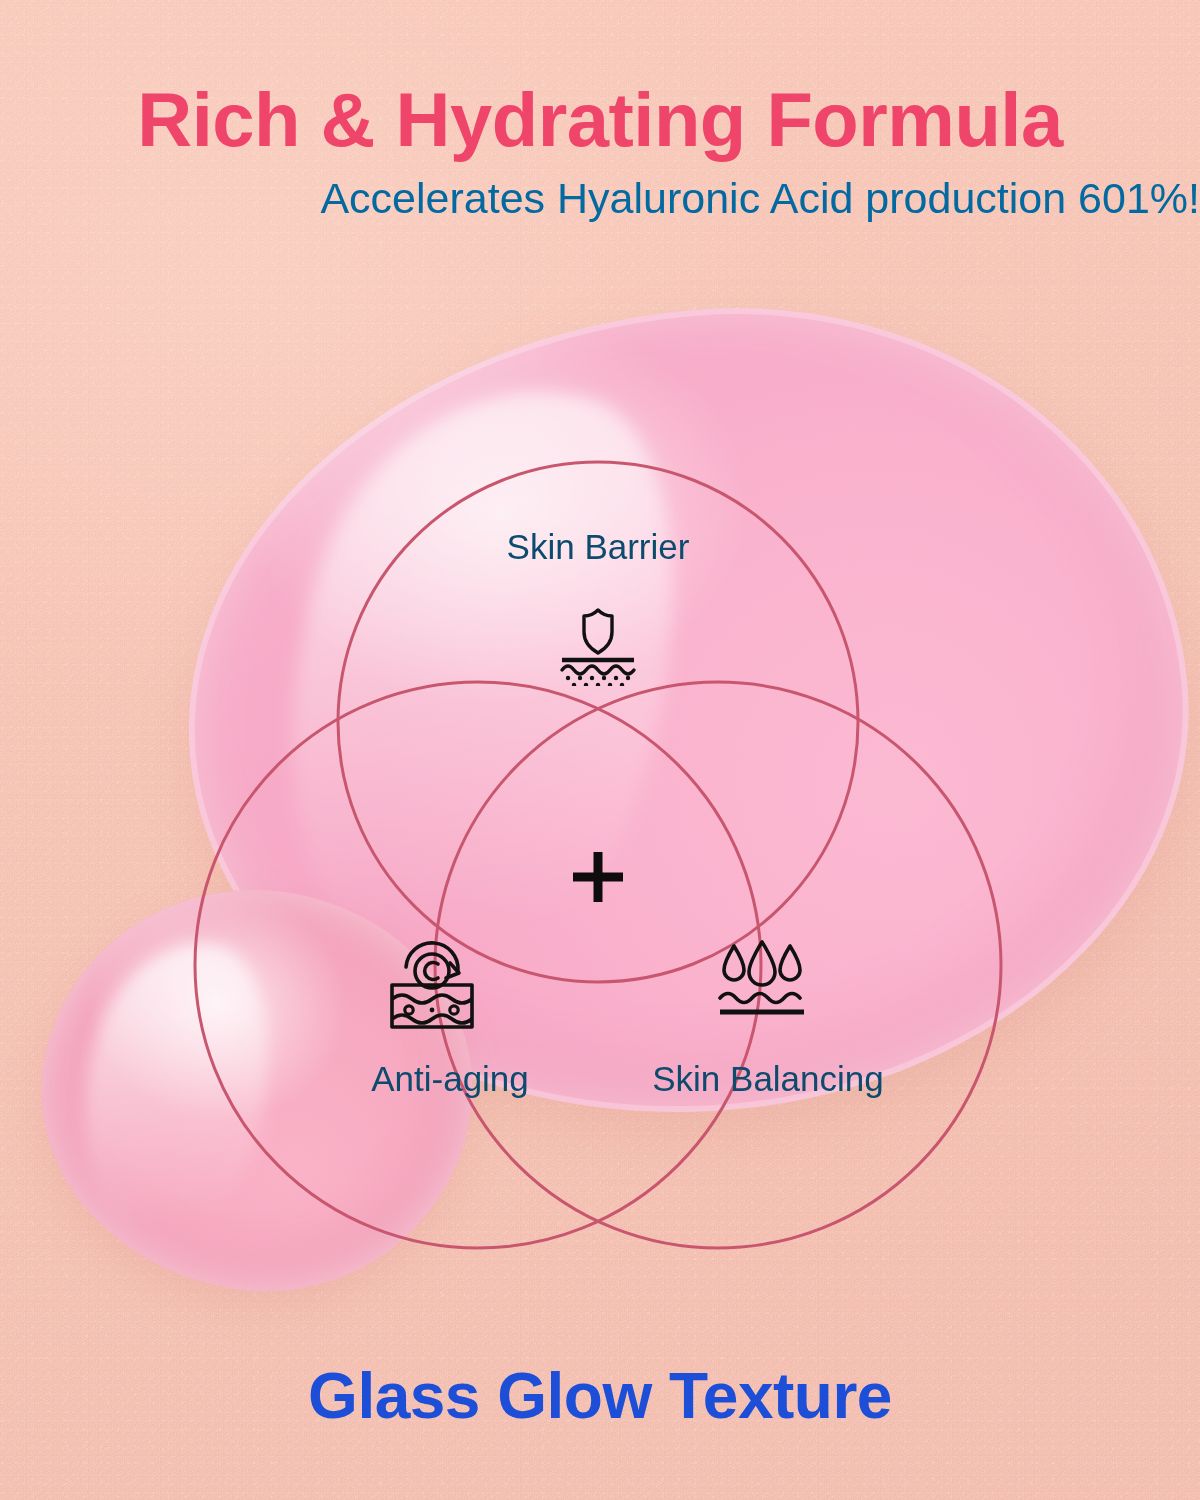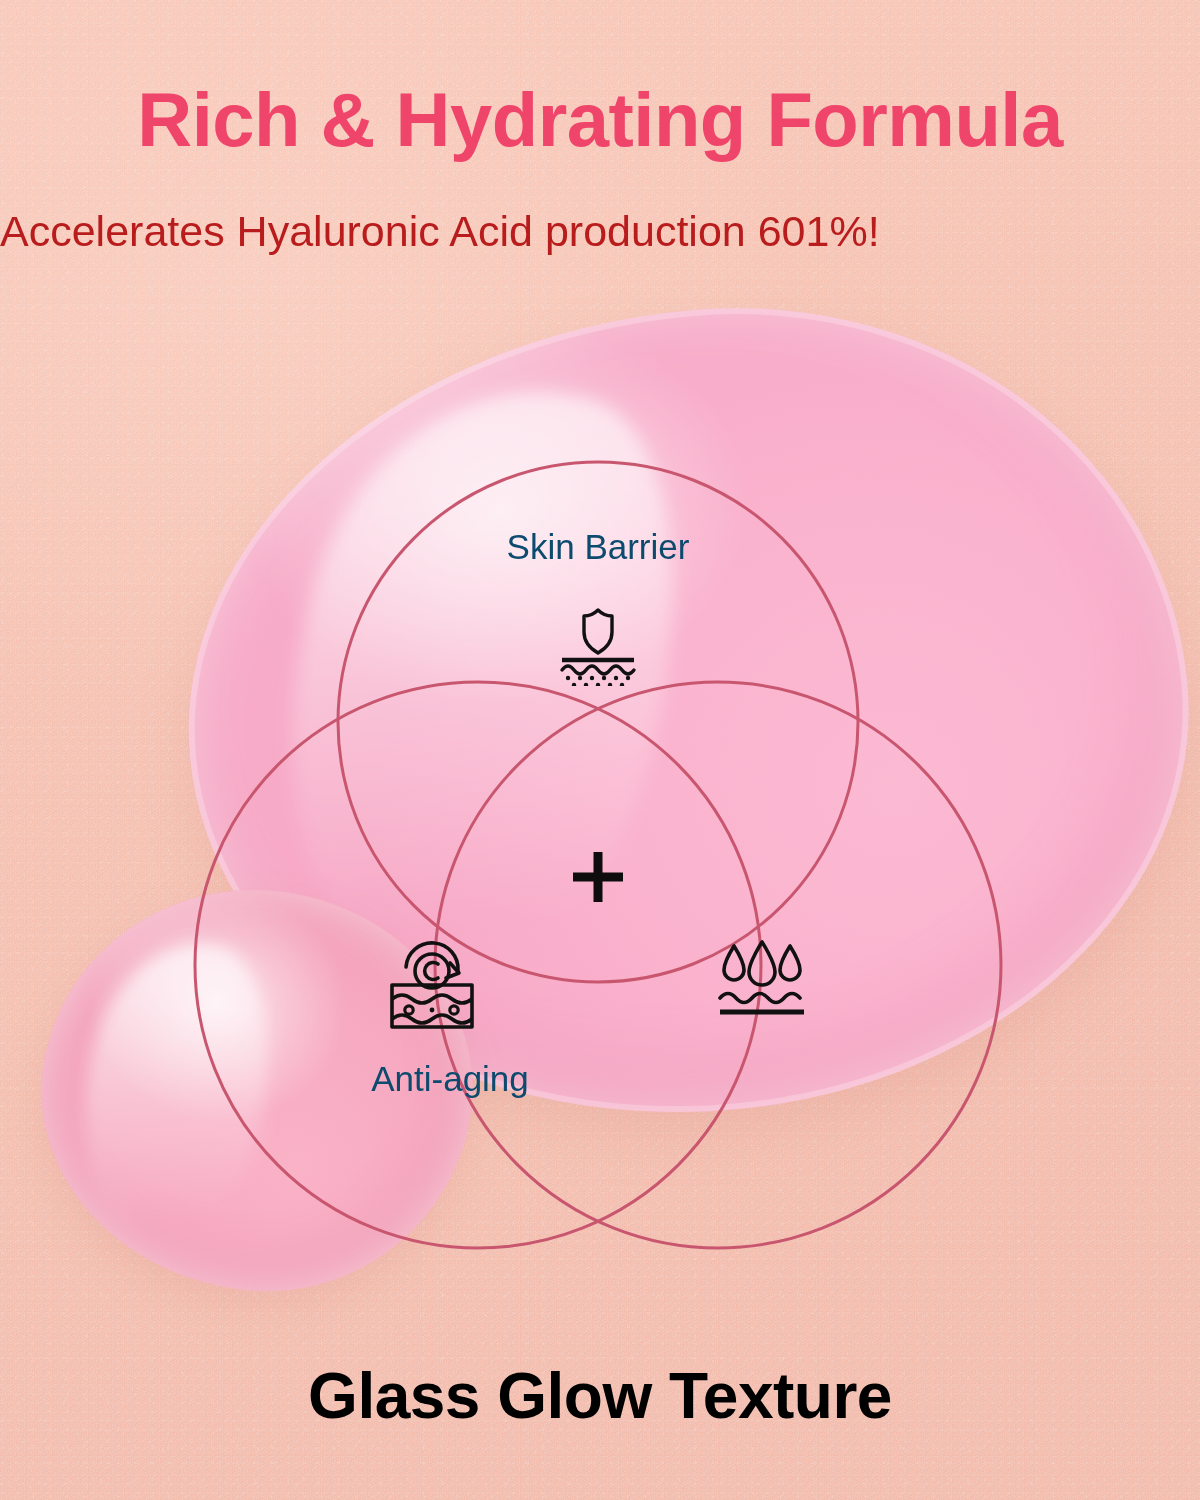--- a/index.html
+++ b/index.html
@@ -127,35 +127,34 @@
     text-align: center;
     font-size: 76px;
     font-weight: 700;
     letter-spacing: -.5px;
     color: #f0456a;
     white-space: nowrap;
   }
   .subhead {
     position: absolute;
     left: 0; right: 0; top: 174px;
-    text-align: left;
+    text-align: right;
     font-size: 43px;
     font-weight: 400;
-    color: #b91c1c;
-    white-space: nowrap;
-    margin-top: 33px;
+    color: #0369a1;
+    white-space: nowrap;
   }
   .footline {
     position: absolute;
     left: 0; right: 0; top: 1359px;
     text-align: center;
     font-size: 64px;
     font-weight: 700;
     letter-spacing: -.5px;
-    color: #000000;
+    color: #1d4ed8;
     white-space: nowrap;
   }
 
   
   .venn { position: absolute; left: 0; top: 0; width: 1200px; height: 1500px; }
 
   .venn-label {
     position: absolute;
     text-align: center;
     font-size: 35px;
@@ -200,20 +199,21 @@
   <div class="subhead">Accelerates Hyaluronic Acid production 601%!</div>
 
   <svg class="venn" viewBox="0 0 1200 1500">
     <circle cx="598" cy="722" r="260" fill="none" stroke="#c8566f" stroke-width="3"></circle>
     <circle cx="478" cy="965" r="283" fill="none" stroke="#c8566f" stroke-width="3"></circle>
     <circle cx="718" cy="965" r="283" fill="none" stroke="#c8566f" stroke-width="3"></circle>
   </svg>
 
   <div class="venn-label lbl-barrier">Skin Barrier</div>
   <div class="venn-label lbl-aging">Anti-aging</div>
+  <div class="venn-label lbl-balancing">Skin Balancing</div>
 
   <div class="venn-icon ic-barrier">
     <svg width="100" height="84" viewBox="0 0 100 84">
       <path d="M50 8 L50 8 C54 12 60 14 64 14 L64 30 C64 40 57 47 50 51 C43 47 36 40 36 30 L36 14 C40 14 46 12 50 8 Z" fill="none" stroke="#111" stroke-width="3.4" stroke-linejoin="round"></path>
       <line x1="14" y1="58" x2="86" y2="58" stroke="#111" stroke-width="4.6" stroke-linecap="butt"></line>
       <path d="M14 68 q6 -8 12 0 t12 0 t12 0 t12 0 t12 0 t12 0" fill="none" stroke="#111" stroke-width="3.4" stroke-linecap="round"></path>
       <g fill="#111">
         <circle cx="20" cy="76" r="2.2"></circle>
           <circle cx="32" cy="76" r="2.2"></circle>
         <circle cx="44" cy="76" r="2.2"></circle>

